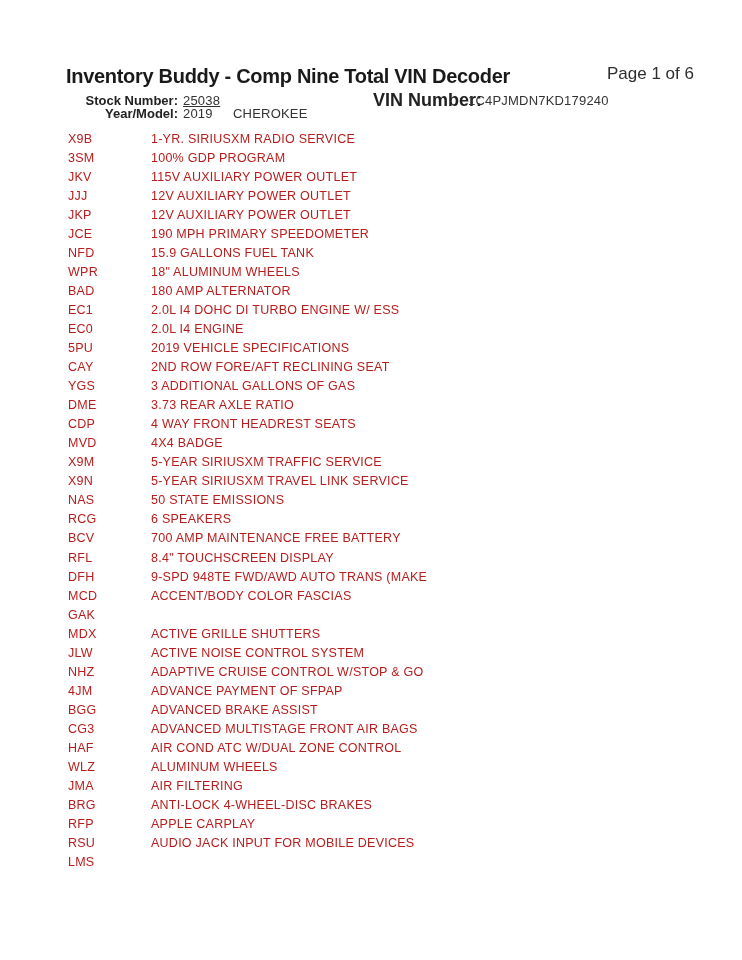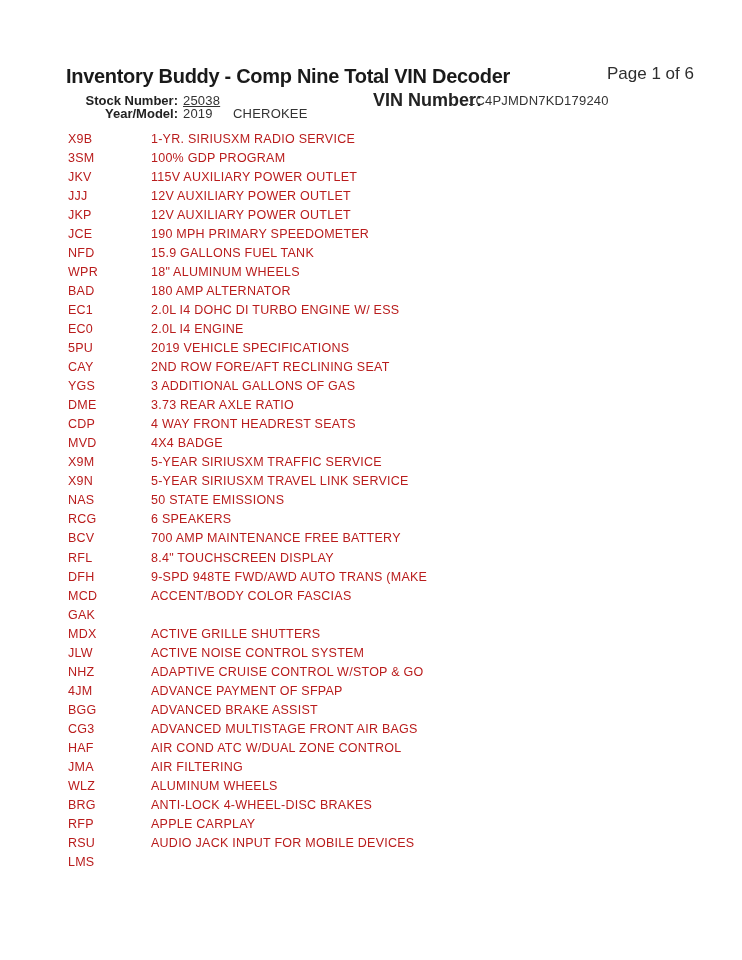--- a/index.html
+++ b/index.html
@@ -268,30 +268,30 @@
     <span class="option-code">CG3</span>
     <span class="option-description">ADVANCED MULTISTAGE FRONT AIR BAGS</span>
   </div>
 
   <div class="option-row">
     <span class="option-code">HAF</span>
     <span class="option-description">AIR COND ATC W/DUAL ZONE CONTROL</span>
   </div>
 
   <div class="option-row">
+    <span class="option-code">WLZ</span>
+    <span class="option-description">ALUMINUM WHEELS</span>
+  </div>
+
+  <div class="option-row">
     <span class="option-code">JMA</span>
     <span class="option-description">AIR FILTERING</span>
   </div>
 
   <div class="option-row">
-    <span class="option-code">WLZ</span>
-    <span class="option-description">ALUMINUM WHEELS</span>
-  </div>
-
-  <div class="option-row">
     <span class="option-code">BRG</span>
     <span class="option-description">ANTI-LOCK 4-WHEEL-DISC BRAKES</span>
   </div>
 
   <div class="option-row">
     <span class="option-code">RFP</span>
     <span class="option-description">APPLE CARPLAY</span>
   </div>
 
   <div class="option-row">

